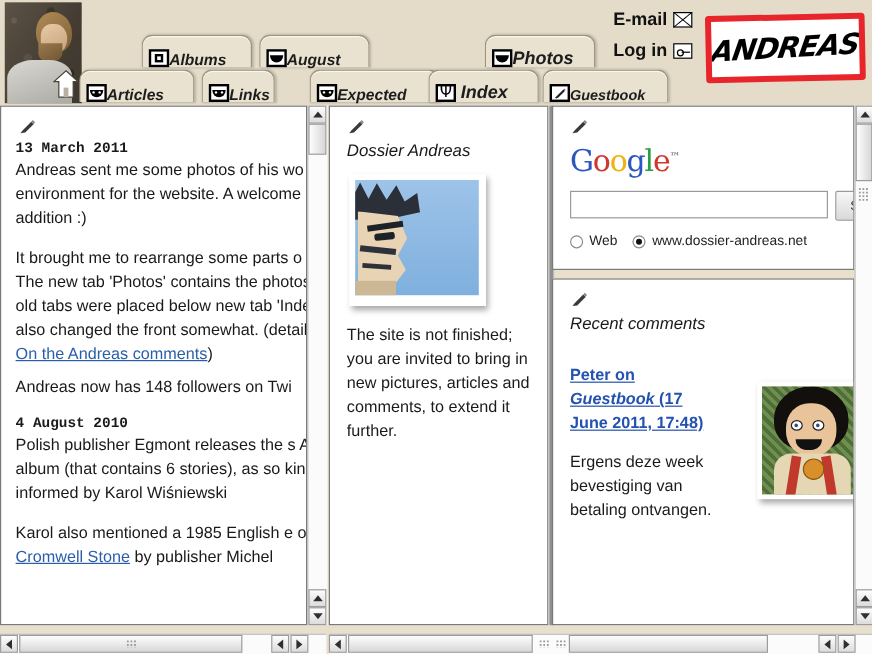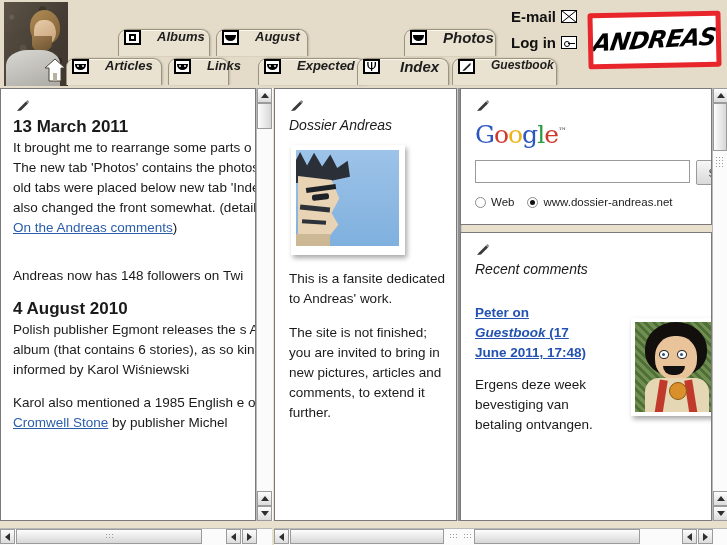--- a/index.html
+++ b/index.html
@@ -40,21 +40,21 @@
   #tabrow-top{top:29px;height:30px;width:727px;}
   #tabrow-bottom{top:58px;height:30px;width:727px;}
 
   .tab{
     position:absolute;height:27px;
     background:#eae2d0;
     border:1px solid #9d9480;
     border-bottom:none;
     border-radius:9px 9px 0 0;
     box-shadow:inset 0 1px 0 #fbf7ec, 1px 0 2px rgba(0,0,0,.18);
-    display:flex;align-items:flex-start;gap:16px;
+    display:flex;align-items:flex-end;gap:0;
     padding:0 7px 0 5px;
     box-sizing:border-box;
     white-space:nowrap;
   }
   .tab .tlabel{font-style:italic;font-weight:bold;font-size:13px;color:#1d1d1d;line-height:1;}
   .tab .ticon{width:17px;height:15px;display:inline-block;flex:0 0 auto;}
 
   
   .gbox{width:17px;height:15px;border:2px solid #000;background:#fff;box-sizing:border-box;
         display:flex;align-items:center;justify-content:center;}
@@ -92,21 +92,21 @@
 
   #col-left{left:0;top:88px;width:256px;height:433px;}
   #col-left .inner{width:296px;}
   #col-mid{left:274px;top:88px;width:183px;height:433px;}
   #col-mid .inner{width:183px;}
   #col-right-top{left:460px;top:88px;width:252px;height:137px;}
   #col-right-top .inner{width:278px;}
   #col-right-bot{left:460px;top:232px;width:252px;height:289px;}
   #col-right-bot .inner{width:278px;}
 
-  .date{font-weight:bold;font-size:17px;margin:0 0 1px 0;}
+  .date{font-weight:bold;font-size:12px;margin:0 0 1px 0;font-family:Liberation Mono, monospace;}
   .para{margin:0 0 13px 0;font-size:13.5px;line-height:20px;}
   .para.tight{margin-bottom:0;}
   a.lnk{color:#2b5eaa;text-decoration:underline;cursor:pointer;}
 
   .midtitle{font-style:italic;font-size:14px;margin:4px 0 12px 2px;}
   #toon{width:114px;height:110px;background:#fff;padding:5px 6px 9px 5px;box-sizing:border-box;
         box-shadow:2px 3px 5px rgba(0,0,0,.35);margin:0 0 14px 4px;position:relative;}
   #toon .art{position:absolute;left:5px;top:5px;width:103px;height:96px;
         background:linear-gradient(180deg,#9dc3e8,#7fb0de);overflow:hidden;}
   #toon .hair2{position:absolute;left:-4px;top:2px;width:58px;height:40px;background:#2b2f38;
@@ -279,22 +279,23 @@
 </div>
 
 <div class="pane" id="col-left">
   <div class="inner">
     <svg class="editpen" viewBox="0 0 16 14">
       <path d="M2 12 L4 9.5 L11 2.5 L13 4.5 L6 11.5 Z" fill="#3a3a3a"></path>
       <path d="M11 2.5 L12.4 1 L14.2 2.8 L13 4.5 Z" fill="#8a8a8a"></path>
     </svg>
 
     <div class="date">13 March 2011</div>
+    <p class="para">Andreas sent me some photos of his wo environment for the website. A welcome addition :)</p>
     <p class="para tight"><span>It brought me to rearrange some parts o site. The new tab 'Photos' contains the photos. Six old tabs were placed below new tab 'Index'. I also changed the front somewhat. (details at </span><a class="lnk">On the Andreas comments</a><span>)</span></p>
-    <p class="para" style="margin-top:28px;">Andreas now has 148 followers on Twi</p>
+    <p class="para" style="margin-top:8px;">Andreas now has 148 followers on Twi</p>
 
     <div class="date">4 August 2010</div>
     <p class="para">Polish publisher Egmont releases the s ARQ album (that contains 6 stories), as so kindly informed by Karol Wiśniewski</p>
     <p class="para"><span>Karol also mentioned a 1985 English e of </span><a class="lnk">Cromwell Stone</a><span> by publisher Michel</span></p>
   </div>
 </div>
 
 <div class="vsb" style="left:256px;top:88px;width:16px;height:433px;">
   <div class="sbbtn" style="left:0;top:0;">
       <span class="arr up"></span>
@@ -321,21 +322,20 @@
         <div class="hair2"></div>
         <div class="face2"></div>
         <div class="brow"></div>
         <div class="eye"></div>
         <div class="nose"></div>
         <div class="mouth"></div>
         <div class="neck"></div>
       </div>
     </div>
 
-    <p class="midpara">This is a fansite dedicated to Andreas' work.</p>
     <p class="midpara">The site is not finished; you are invited to bring in new pictures, articles and comments, to extend it further.</p>
   </div>
 </div>
 
 <div class="vsb" style="left:457px;top:88px;width:5px;height:433px;background:#c9c9c9;border:none;">
   <div style="position:absolute;left:1px;top:0;width:3px;height:433px;background:#8e8e8e;"></div>
 </div>
 
 <div class="pane" id="col-right-top">
   <div class="inner">

